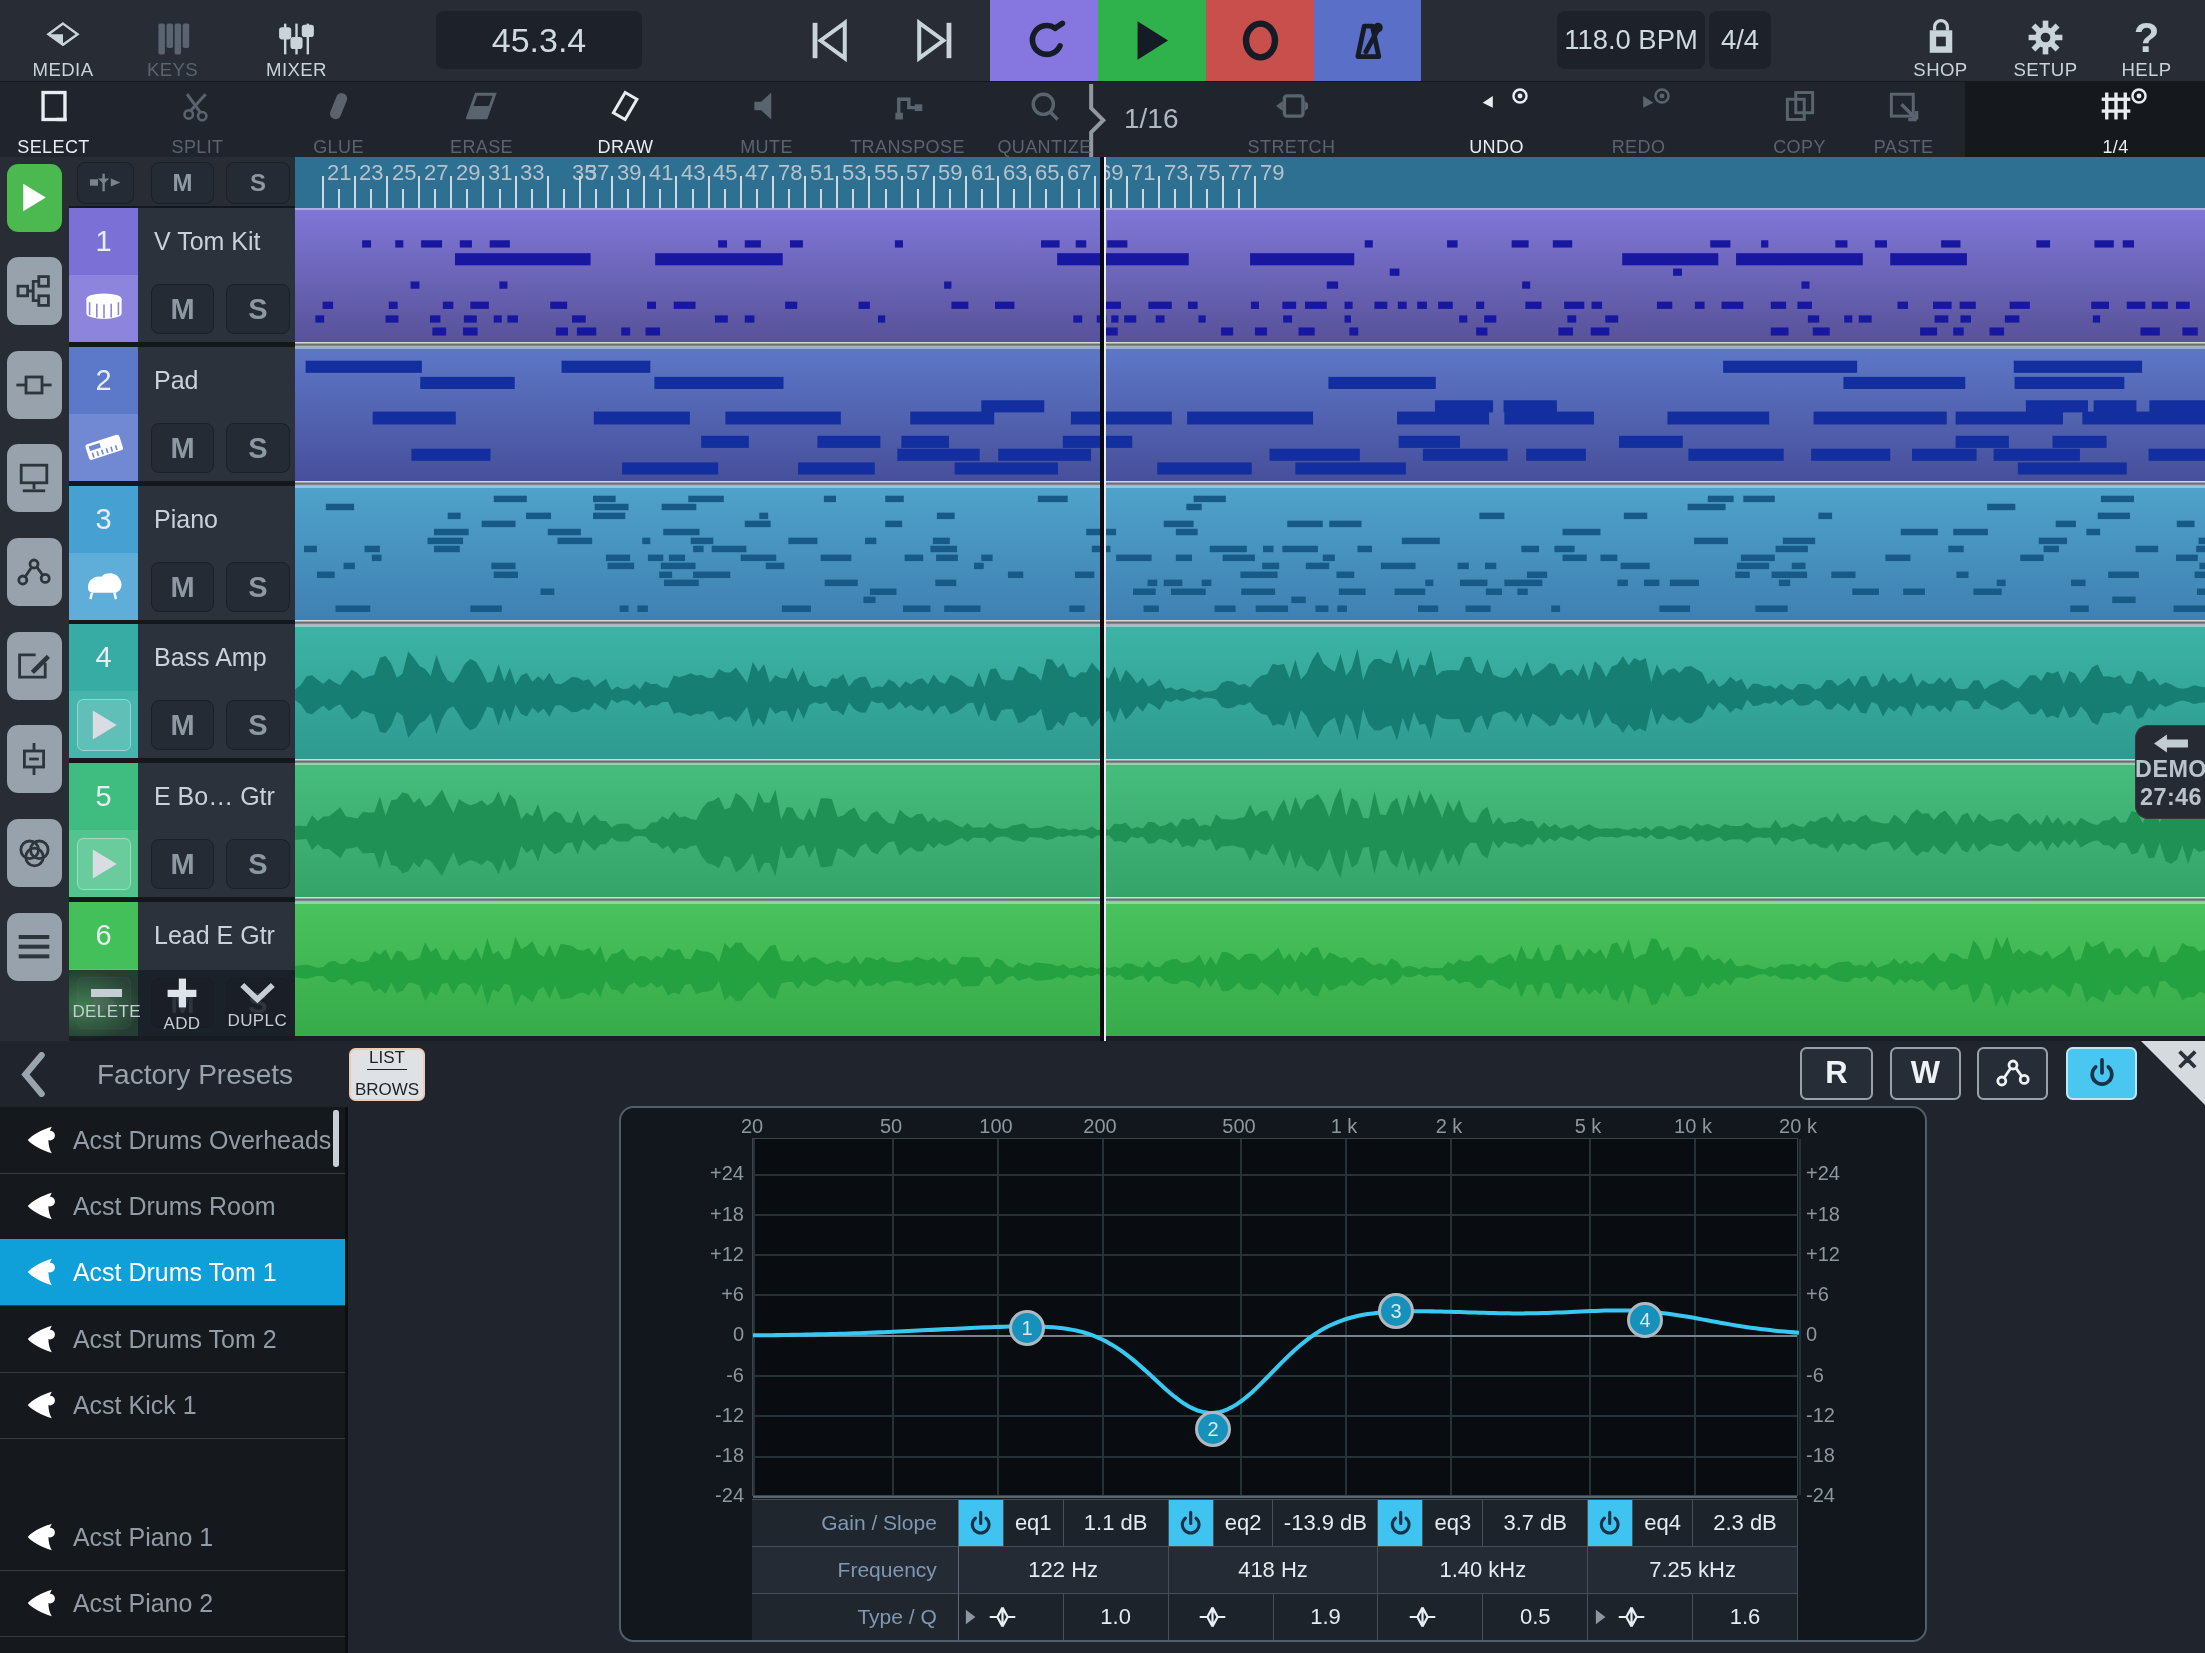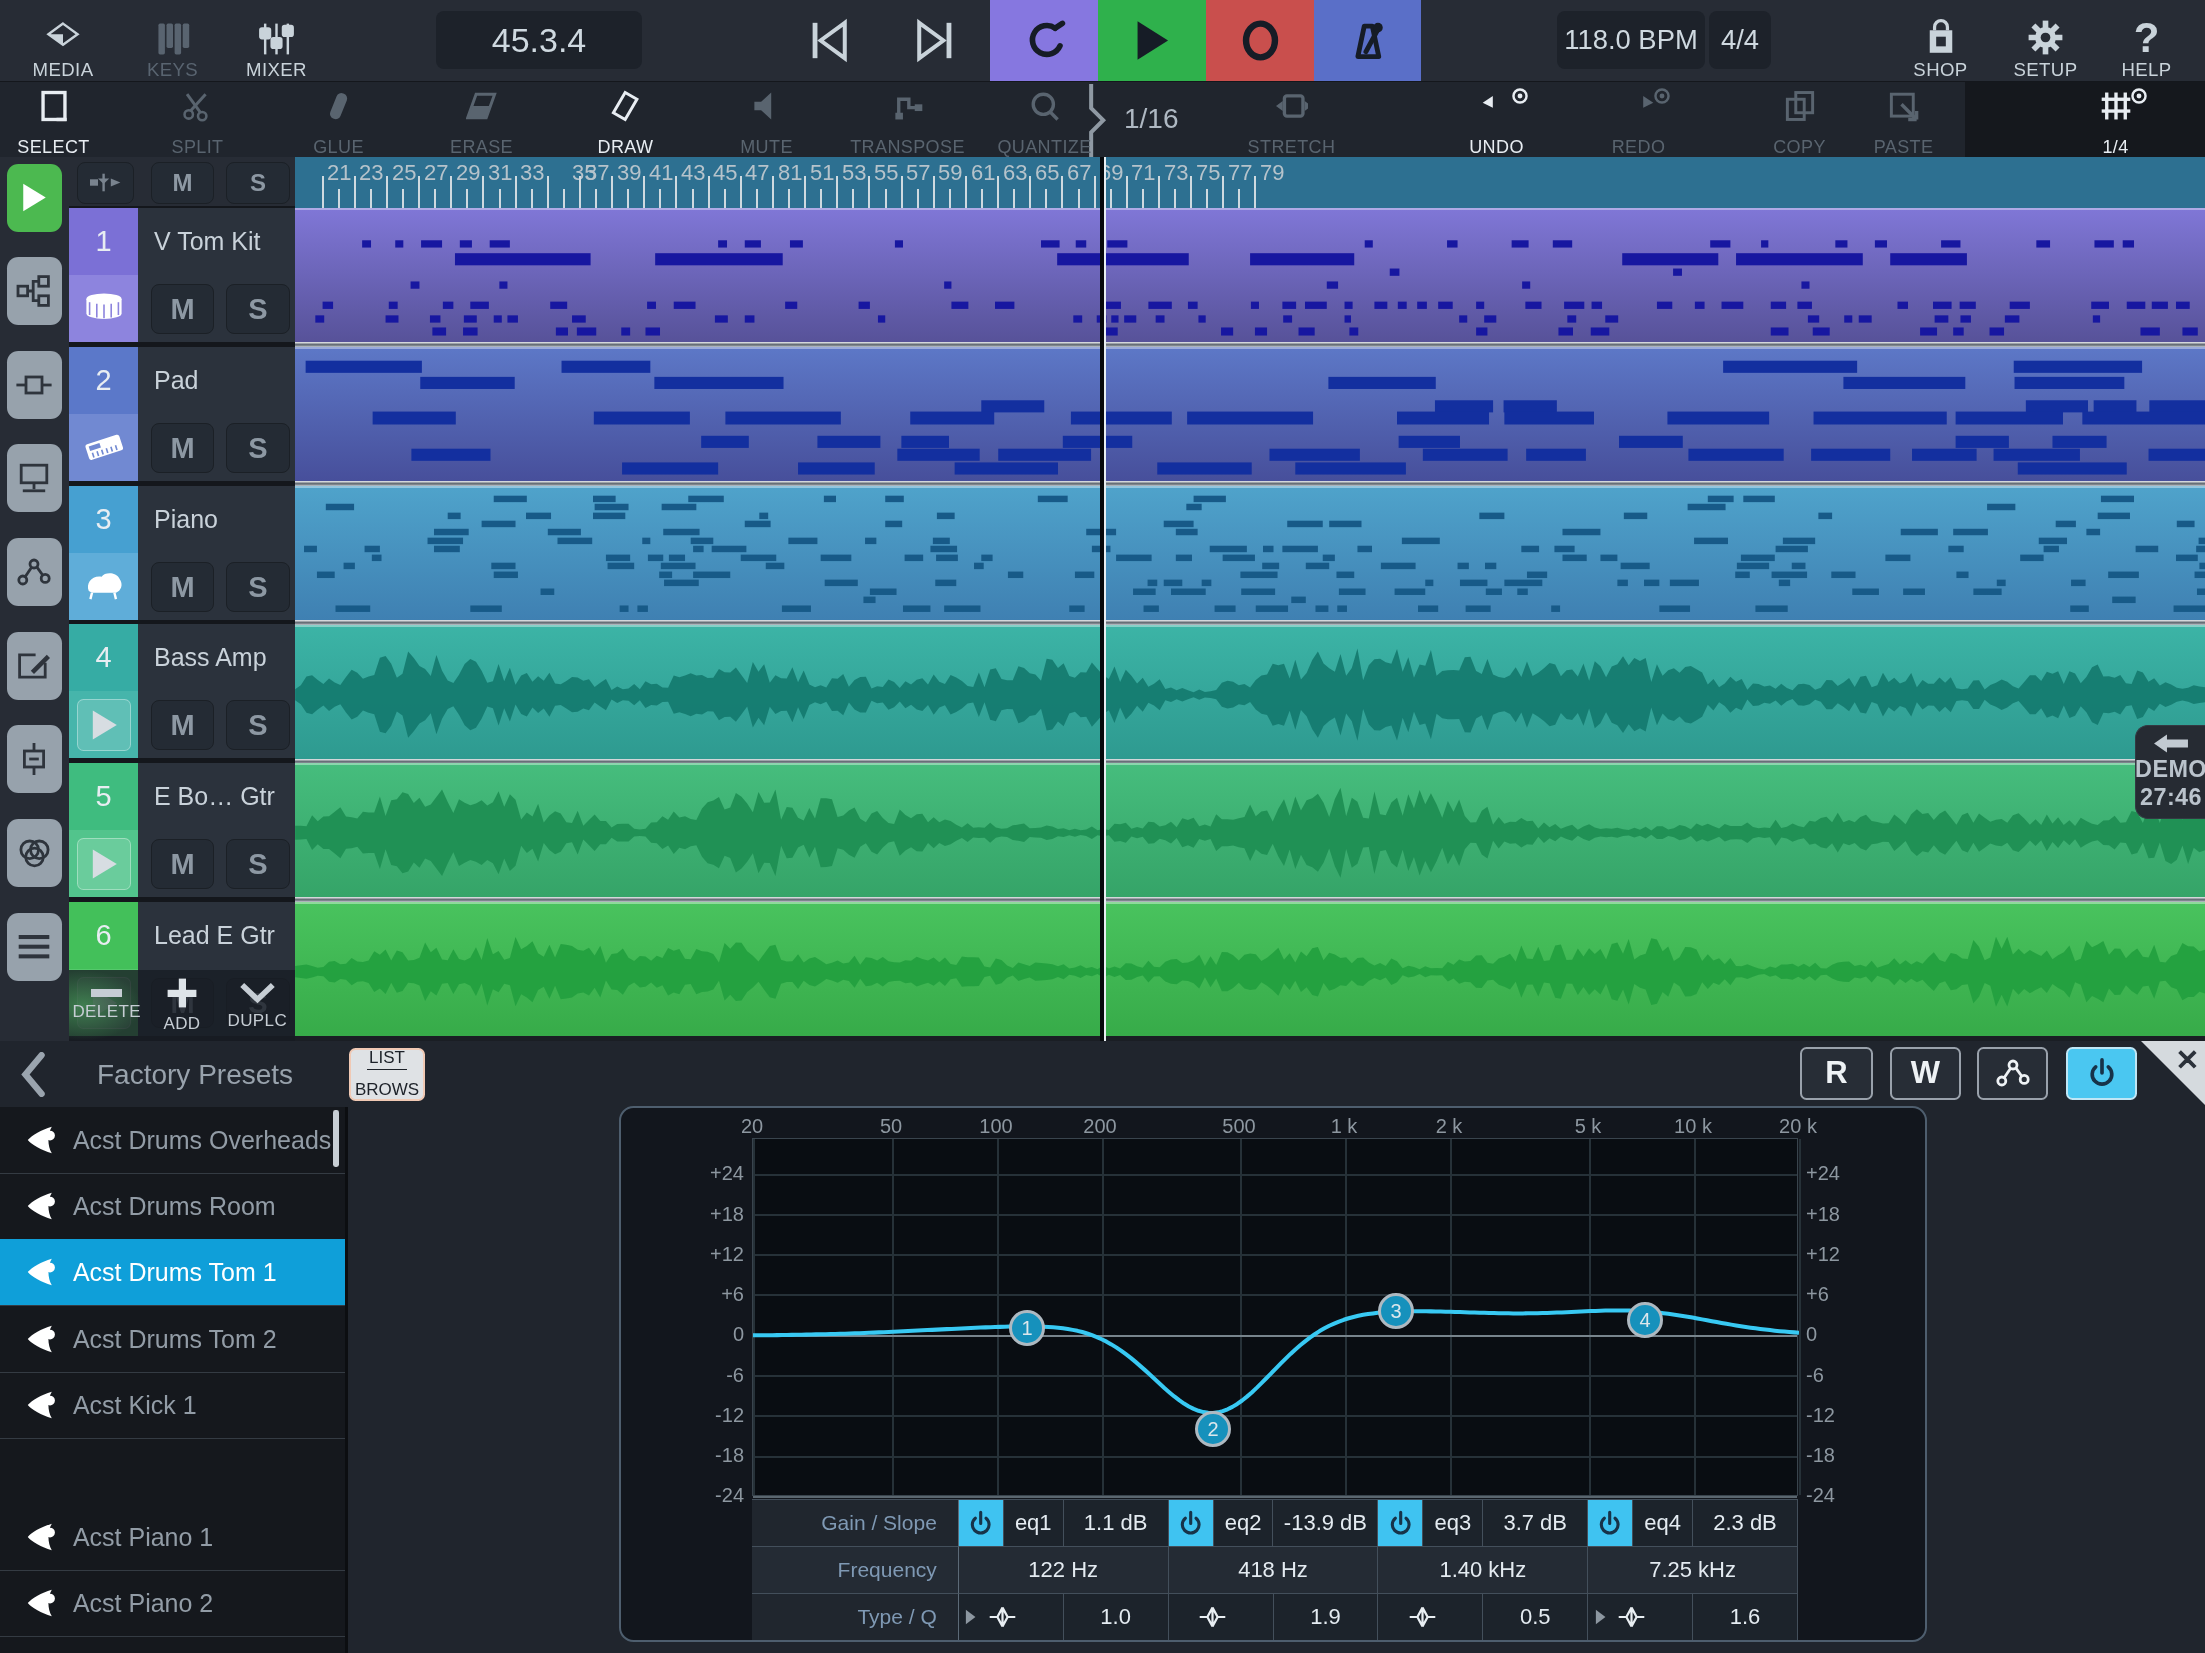--- a/index.html
+++ b/index.html
@@ -96,21 +96,21 @@
     </div>
     <div class="tbtn dim" style="left:128px;width:89px;">
       <svg width="36" height="34" viewBox="0 0 44 42">
           <rect x="4" y="2" width="8" height="38" rx="2" fill="#596470"></rect>
           <rect x="14" y="2" width="8" height="30" rx="2" fill="#596470"></rect>
           <rect x="24" y="2" width="8" height="38" rx="2" fill="#596470"></rect>
           <rect x="34" y="2" width="8" height="30" rx="2" fill="#596470"></rect>
         </svg>
       <span class="lbl">KEYS</span>
     </div>
-    <div class="tbtn" style="left:224px;width:105px;justify-content:flex-end;">
+    <div class="tbtn" style="left:244px;width:105px;justify-content:flex-end;">
       <svg width="39" height="34" viewBox="0 0 48 42" stroke="#c9d3da" stroke-width="3" fill="#c9d3da">
           <line x1="10" y1="2" x2="10" y2="40"></line>
           <rect x="4" y="8" width="12" height="12" rx="2"></rect>
           <line x1="24" y1="2" x2="24" y2="40"></line>
           <rect x="18" y="20" width="12" height="12" rx="2"></rect>
           <line x1="38" y1="2" x2="38" y2="40"></line>
           <rect x="32" y="5" width="12" height="12" rx="2"></rect>
         </svg>
       <span class="lbl">MIXER</span>
     </div>
@@ -341,21 +341,21 @@
       <div class="rtick" style="left: 380px; top: 19.4px; height: 31.5px;"></div>
       <div class="rlabel" style="left: 386px;">43</div>
       <div class="rtick" style="left: 397px; top: 32px; height: 18.6px;"></div>
       <div class="rtick" style="left: 413px; top: 19.4px; height: 31.5px;"></div>
       <div class="rlabel" style="left: 418px;">45</div>
       <div class="rtick" style="left: 429px; top: 32px; height: 18.6px;"></div>
       <div class="rtick" style="left: 445px; top: 19.4px; height: 31.5px;"></div>
       <div class="rlabel" style="left: 450px;">47</div>
       <div class="rtick" style="left: 461px; top: 32px; height: 18.6px;"></div>
       <div class="rtick" style="left: 477px; top: 19.4px; height: 31.5px;"></div>
-      <div class="rlabel" style="left: 483px;">81</div>
+      <div class="rlabel" style="left: 483px;">78</div>
       <div class="rtick" style="left: 493px; top: 32px; height: 18.6px;"></div>
       <div class="rtick" style="left: 509px; top: 19.4px; height: 31.5px;"></div>
       <div class="rlabel" style="left: 515px;">51</div>
       <div class="rtick" style="left: 525px; top: 32px; height: 18.6px;"></div>
       <div class="rtick" style="left: 541px; top: 19.4px; height: 31.5px;"></div>
       <div class="rlabel" style="left: 547px;">53</div>
       <div class="rtick" style="left: 557px; top: 32px; height: 18.6px;"></div>
       <div class="rtick" style="left: 573px; top: 19.4px; height: 31.5px;"></div>
       <div class="rlabel" style="left: 579px;">55</div>
       <div class="rtick" style="left: 590px; top: 32px; height: 18.6px;"></div>

